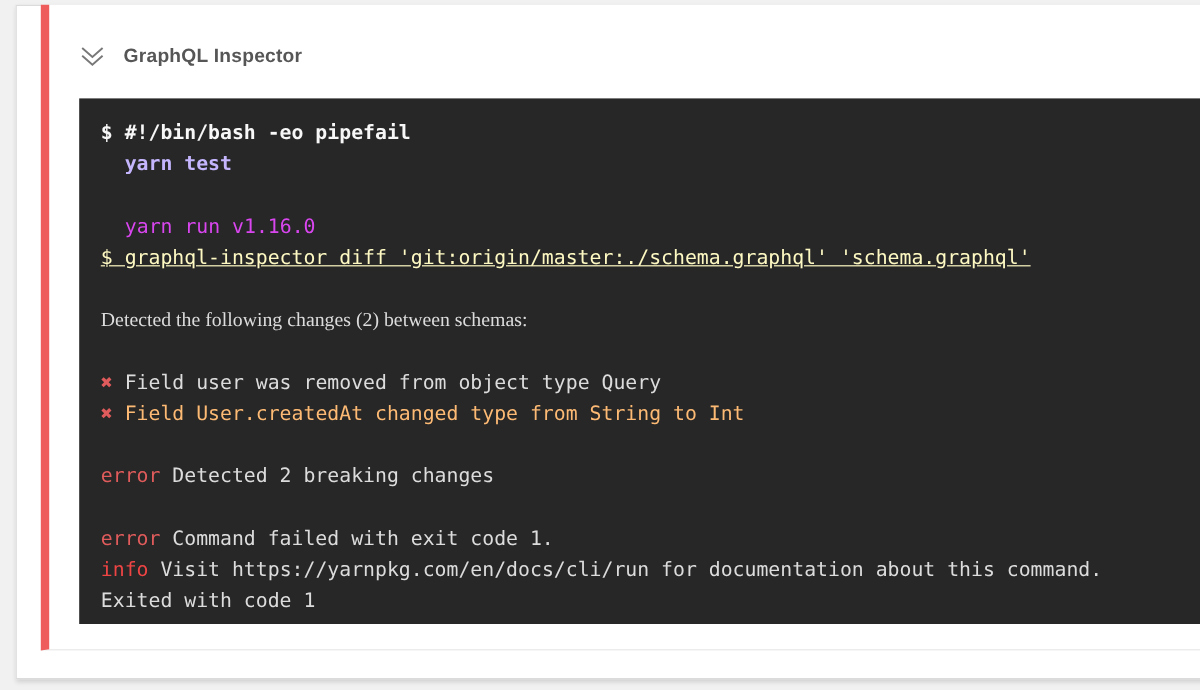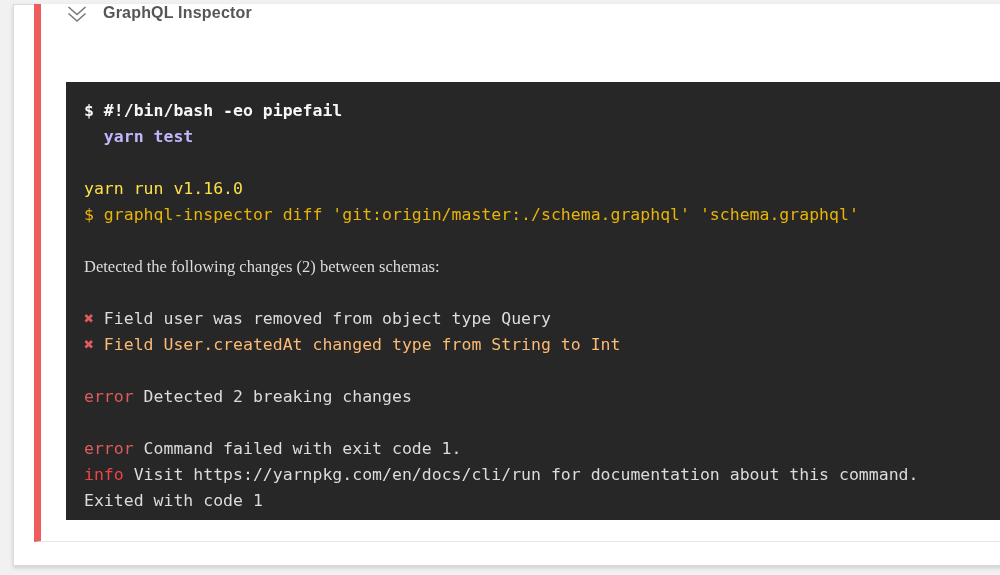--- a/index.html
+++ b/index.html
@@ -35,21 +35,21 @@
     border-bottom: 1px solid #e8e8e8;
     box-sizing: border-box;
     background: #ffffff;
   }
   .step-header {
     position: absolute;
     left: 24px;
     top: 0;
     height: 88px;
     display: flex;
-    align-items: flex-start;
+    align-items: center;
     gap: 14px;
     cursor: pointer;
   }
   .chevron {
     width: 24px;
     height: 22px;
     display: inline-flex;
     align-items: center;
     justify-content: center;
   }
@@ -90,22 +90,22 @@
           <path d="M3.5 3 L12 10.5 L20.5 3" stroke="#787878" stroke-width="1.6" fill="none" stroke-linejoin="miter"></path>
           <path d="M3.5 9.5 L12 17 L20.5 9.5" stroke="#787878" stroke-width="1.6" fill="none" stroke-linejoin="miter"></path>
         </svg>
       </span>
       <span class="step-title">GraphQL Inspector</span>
     </div>
     <div class="terminal">
         <div class="line"><span style="color: rgb(247, 247, 247); font-weight: bold;">$ #!/bin/bash -eo pipefail</span></div>
         <div class="line"><span style="color: #c4b5fd; font-weight: bold;">  yarn test</span></div>
         <div class="line">&nbsp;</div>
-        <div class="line"><span style="color: #fde047;">yarn run v1.16.0</span></div>
-        <div class="line"><span style="color: #eab308;">$ graphql-inspector diff 'git:origin/master:./schema.graphql' 'schema.graphql'</span></div>
+        <div class="line"><span style="color: #d946ef; margin-left: 20px;">yarn run v1.16.0</span></div>
+        <div class="line"><span style="color: #fef9c3; text-decoration: underline;">$ graphql-inspector diff 'git:origin/master:./schema.graphql' 'schema.graphql'</span></div>
         <div class="line">&nbsp;</div>
         <div class="line"><span style="color: rgb(220, 220, 220); font-family: Liberation Serif, serif;">Detected the following changes (2) between schemas:</span></div>
         <div class="line">&nbsp;</div>
         <div class="line"><span style="color: rgb(224, 91, 91); font-weight: bold;">✖</span><span style="color: rgb(220, 220, 220);"> Field user was removed from object type Query</span></div>
         <div class="line"><span style="color: rgb(224, 91, 91); font-weight: bold;">✖</span><span style="color: #fdba74;"> Field User.createdAt changed type from String to Int</span></div>
         <div class="line">&nbsp;</div>
         <div class="line"><span style="color: rgb(224, 91, 91);">error</span><span style="color: rgb(220, 220, 220);"> Detected 2 breaking changes</span></div>
         <div class="line">&nbsp;</div>
         <div class="line"><span style="color: rgb(224, 91, 91);">error</span><span style="color: rgb(220, 220, 220);"> Command failed with exit code 1.</span></div>
         <div class="line"><span style="color: #ef4444;">info</span><span style="color: rgb(220, 220, 220);"> Visit https://yarnpkg.com/en/docs/cli/run for documentation about this command.</span></div>

